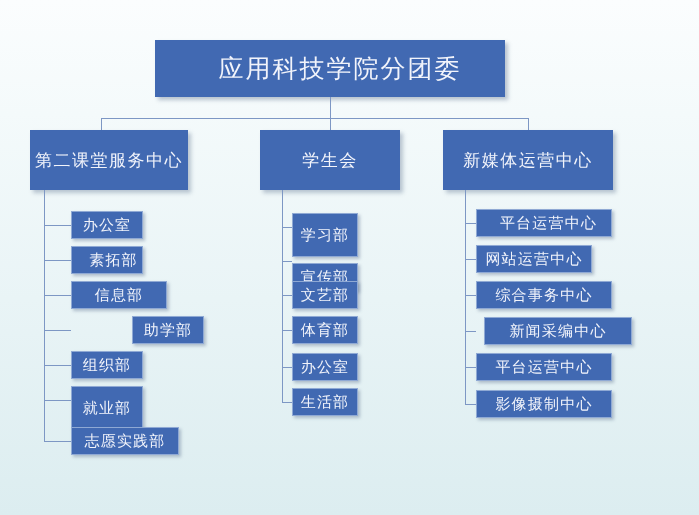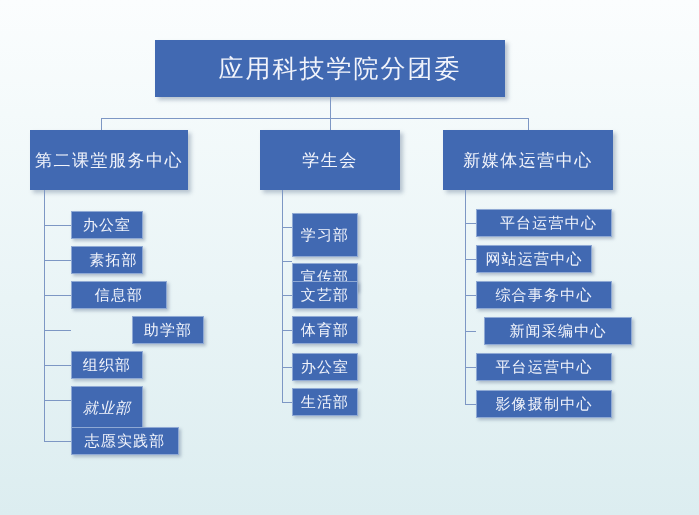--- a/index.html
+++ b/index.html
@@ -78,21 +78,21 @@
     <div class="node leaf" style="left: 71px; top: 211px; width: 72px; height: 28px;">办公室</div>
     <div class="conn h" style="left: 44px; top: 260px; width: 27px;"></div>
     <div class="node leaf" style="left: 71px; top: 246px; width: 72px; height: 28px; padding-left: 13px;">素拓部</div>
     <div class="conn h" style="left: 44px; top: 295px; width: 27px;"></div>
     <div class="node leaf" style="left: 71px; top: 281px; width: 96px; height: 28px;">信息部</div>
     <div class="conn h" style="left: 44px; top: 330px; width: 27px;"></div>
     <div class="node leaf" style="left: 87px; top: 316px; width: 72px; height: 28px; margin-left: 45px;">助学部</div>
     <div class="conn h" style="left: 44px; top: 365px; width: 27px;"></div>
     <div class="node leaf" style="left: 71px; top: 351px; width: 72px; height: 28px;">组织部</div>
     <div class="conn h" style="left: 44px; top: 400px; width: 27px;"></div>
-    <div class="node leaf" style="left: 71px; top: 386px; width: 72px; height: 44px; font-style: italic;">就业部</div>
+    <div class="node leaf" style="left: 71px; top: 386px; width: 72px; height: 44px;">就业部</div>
     <div class="conn h" style="left: 44px; top: 441px; width: 27px;"></div>
     <div class="node leaf" style="left: 71px; top: 427px; width: 108px; height: 28px;">志愿实践部</div>
     <div class="conn v" style="left: 330px; top: 118px; height: 12px;"></div>
     <div class="node level2" style="left: 260px; top: 130px; width: 140px; height: 60px;">学生会</div>
     <div class="conn v" style="left: 282px; top: 190px; height: 212px;"></div>
     <div class="conn h" style="left: 282px; top: 227px; width: 10px;"></div>
     <div class="node leaf" style="left: 292px; top: 213px; width: 66px; height: 44px;">学习部</div>
     <div class="conn h" style="left: 282px; top: 261px; width: 10px;"></div>
     <div class="node leaf" style="left: 292px; top: 247px; width: 66px; height: 28px; margin-top: 16px;">宣传部</div>
     <div class="conn h" style="left: 282px; top: 295px; width: 10px;"></div>

